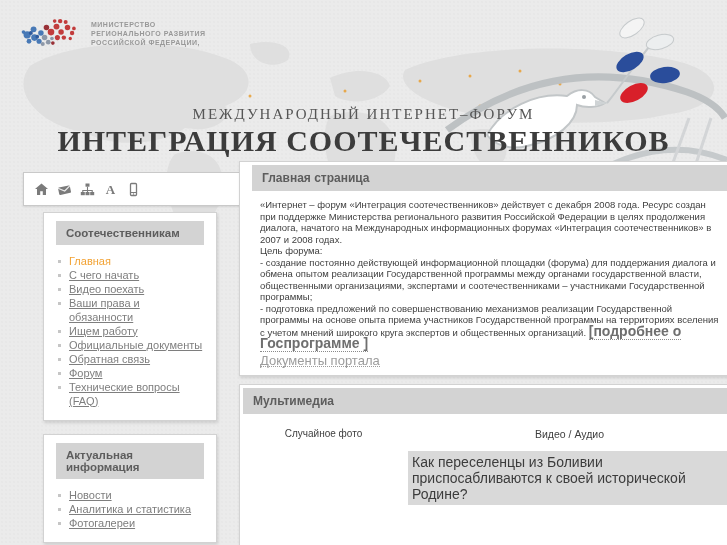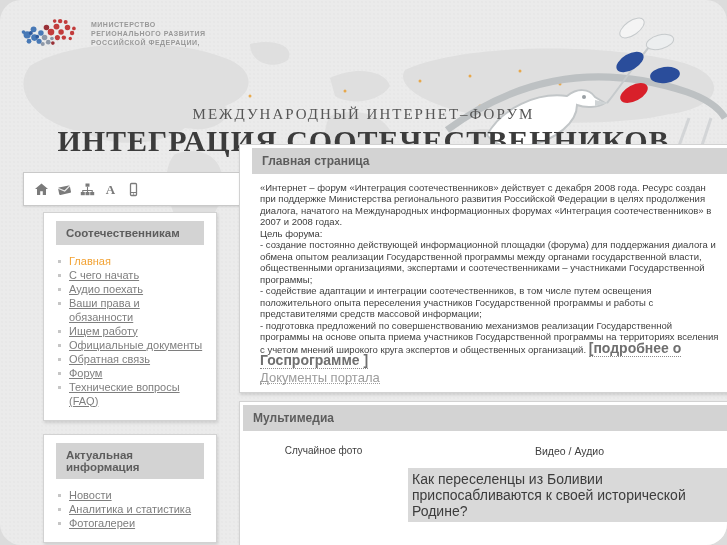--- a/index.html
+++ b/index.html
@@ -1,18 +1,18 @@
 <!DOCTYPE html>
 <html><head>
 <meta charset="utf-8">
 <style>
   html,body{margin:0;padding:0;background:#dcdcdc;}
   .page{position:relative;width:727px;height:545px;overflow:hidden;background:#ebebeb;
         background-image:radial-gradient(circle,#e3e3e3 0.6px,transparent 0.8px);background-size:4px 4px;
-        font-family:"Liberation Sans",sans-serif;border-radius:21px;}
+        font-family:"Liberation Sans",sans-serif;}
   svg{display:block;}
   .map-svg{position:absolute;top:36px;left:0;z-index:0;}
   .dove{position:absolute;top:0;right:0;z-index:1;}
   .ministry{position:absolute;top:12px;left:18px;display:flex;align-items:center;gap:7px;z-index:3;}
   .ministry-text{font-size:7px;line-height:9px;letter-spacing:0.5px;color:#989898;font-weight:bold;}
   .titles{position:absolute;top:106px;left:0;width:100%;text-align:center;z-index:2;}
   .subtitle{font-family:"Liberation Serif",serif;font-size:15px;color:#565656;letter-spacing:2px;}
   .title{font-family:"Liberation Serif",serif;font-size:30px;color:#3c3c3c;letter-spacing:1px;font-weight:600;margin-top:1px;}
 
   .login-bar{position:absolute;top:172px;left:23px;width:700px;height:34px;background:#fff;border:1px solid #c9c9c9;
@@ -189,21 +189,21 @@
   </div>
 
   <div class="columns">
 
     <aside class="sidebar">
       <div class="box side-box">
         <h3 class="bar-h">Соотечественникам</h3>
         <ul>
           <li class="active"><a>Главная</a></li>
           <li><a>С чего начать</a></li>
-          <li><a>Аудио поехать</a></li>
+          <li><a>Видео поехать</a></li>
           <li><a>Ваши права и обязанности</a></li>
           <li><a>Ищем работу</a></li>
           <li><a>Официальные документы</a></li>
           <li><a>Обратная связь</a></li>
           <li><a>Форум</a></li>
           <li><a>Технические вопросы (FAQ)</a></li>
         </ul>
       </div>
       <div class="box side-box">
         <h3 class="bar-h">Актуальная информация</h3>
@@ -218,21 +218,20 @@
     </aside>
 
     <main class="main-col">
 
       <div class="box main-box">
         <h2 class="bar-h">Главная страница</h2>
         <div class="content">
           <p>«Интернет – форум «Интеграция соотечественников» действует с декабря 2008 года. Ресурс создан при поддержке Министерства регионального развития Российской Федерации в целях продолжения диалога, начатого на Международных информационных форумах «Интеграция соотечественников» в 2007 и 2008 годах.</p>
           <p>Цель форума:</p>
           <p>- создание постоянно действующей информационной площадки (форума) для поддержания диалога и обмена опытом реализации Государственной программы между органами государственной власти, общественными организациями, экспертами и соотечественниками – участниками Государственной программы;</p>
-          <p>- содействие адаптации и интеграции соотечественников, в том числе путем освещения положительного опыта переселения участников Государственной программы и работы с представителями средств массовой информации;</p>
           <p>
             <span>- подготовка предложений по совершенствованию механизмов реализации Государственной программы на основе опыта приема участников Государственной программы на территориях вселения с учетом мнений широкого круга экспертов и общественных организаций.</span>
             <a class="more-link">[подробнее о Госпрограмме ]</a>
           </p>
           <a class="docs-link">Документы портала</a>
         </div>
       </div>
 
       <div class="box main-box mm-box">
         <h2 class="bar-h">Мультимедиа</h2>

